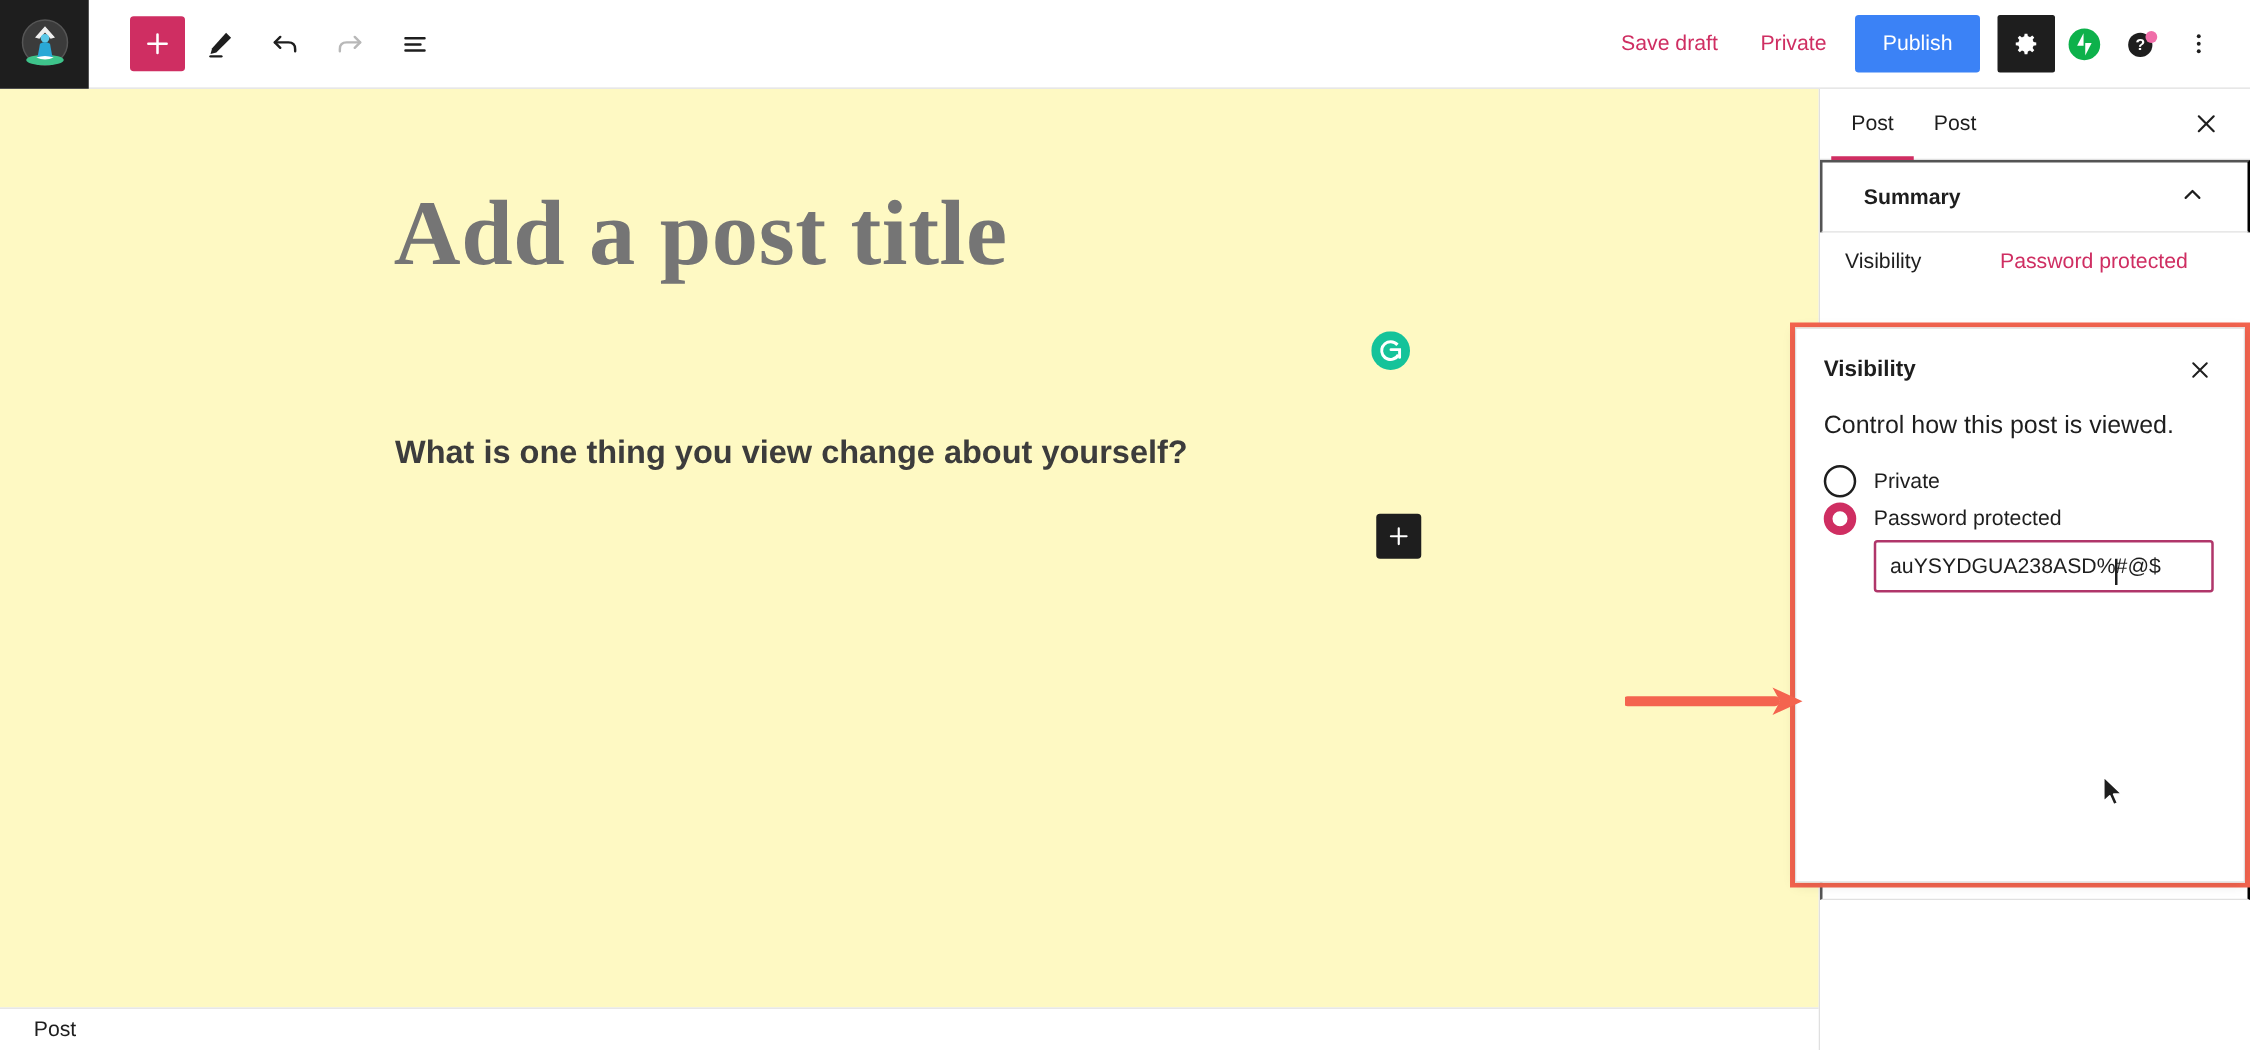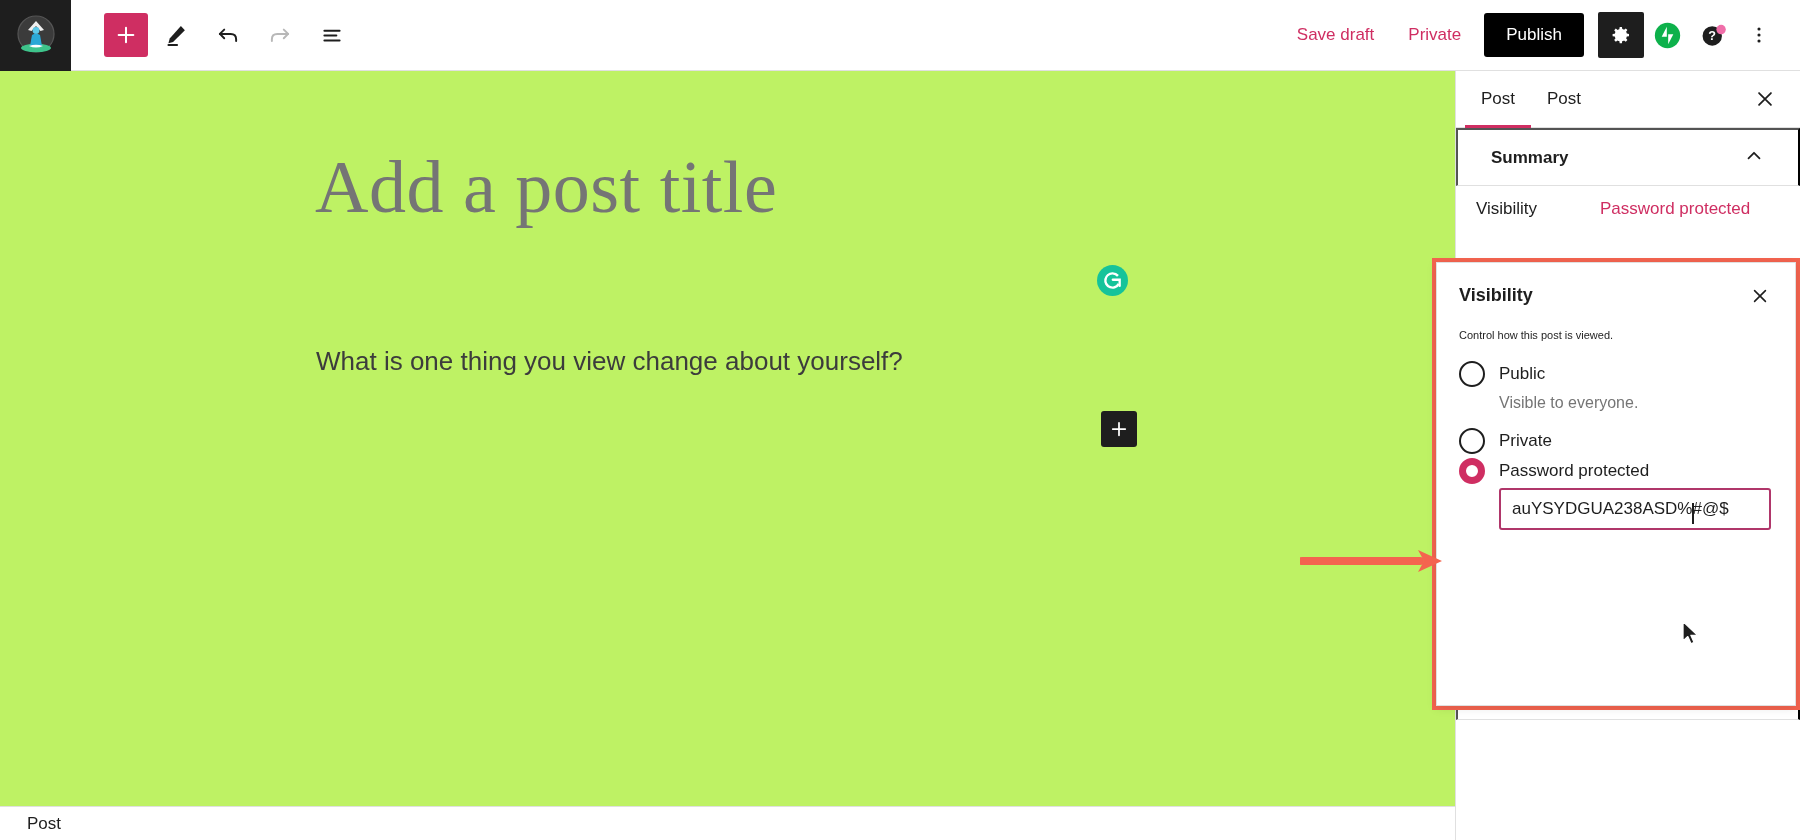--- a/index.html
+++ b/index.html
@@ -66,38 +66,37 @@
   .tb-btn.adder {
     background: #cf2e62;
     width: 44px;
     height: 44px;
     border-radius: 3px;
   }
 
   .toolbar-right {
     margin-left: auto;
     display: flex;
-    align-items: center;
     gap: 0px;
     padding-right: 18px;
   }
 
   .txt-btn {
     color: #cf2e62;
     font-size: 17px;
     padding: 10px 17px;
     background: transparent;
     border: none;
     cursor: pointer;
     white-space: nowrap;
     font-family: "Liberation Sans", sans-serif;
   }
 
   .publish-btn {
-    background: #000000;
+    background: #3b82f6;
     color: #ffffff;
     font-size: 17px;
     padding: 12px 22px;
     border: none;
     border-radius: 3px;
     cursor: pointer;
     margin-left: 6px;
     margin-right: 14px;
     font-family: "Liberation Sans", sans-serif;
   }
@@ -117,22 +116,23 @@
   .icon-btn.active {
     background: #1e1e1e;
   }
 
   
   .canvas {
     position: absolute;
     top: 71px; left: 0;
     width: 1455px;
     height: 735px;
-    background: #bef264;
+    background: #fef9c3;
     overflow: hidden;
+    font-weight: bold;
   }
 
   .post-title {
     position: absolute;
     left: 315px;
     top: 79px;
     font-family: "Liberation Serif", serif;
     font-size: 74px;
     line-height: 1.0;
     color: #757575;
@@ -326,21 +326,21 @@
     display: flex;
     align-items: center;
     justify-content: center;
     border: none;
     background: transparent;
     cursor: pointer;
     margin-top: -2px;
   }
 
   .pop-desc {
-    font-size: 11px;
+    font-size: 20px;
     color: #1e1e1e;
     margin-bottom: 20px;
   }
 
   .radio-option { margin-bottom: 4px; }
 
   .radio-main {
     display: flex;
     align-items: center;
     cursor: pointer;
@@ -591,27 +591,20 @@
         <span class="pop-title">Visibility</span>
         <button class="pop-close">
           <svg width="20" height="20" viewBox="0 0 24 24">
             <path d="M5.5 5.5 L18.5 18.5 M18.5 5.5 L5.5 18.5" stroke="#1e1e1e" stroke-width="1.9" stroke-linecap="round"></path>
           </svg>
         </button>
       </div>
 
       <div class="pop-desc">Control how this post is viewed.</div>
 
-      <div class="radio-option">
-        <div class="radio-main">
-          <span class="radio-circle"></span>
-          <span class="radio-label">Public</span>
-        </div>
-        <div class="radio-help">Visible to everyone.</div>
-      </div>
 
       <div class="radio-option">
         <div class="radio-main">
           <span class="radio-circle"></span>
           <span class="radio-label">Private</span>
         </div>
       </div>
 
       <div class="radio-option">
         <div class="radio-main">

